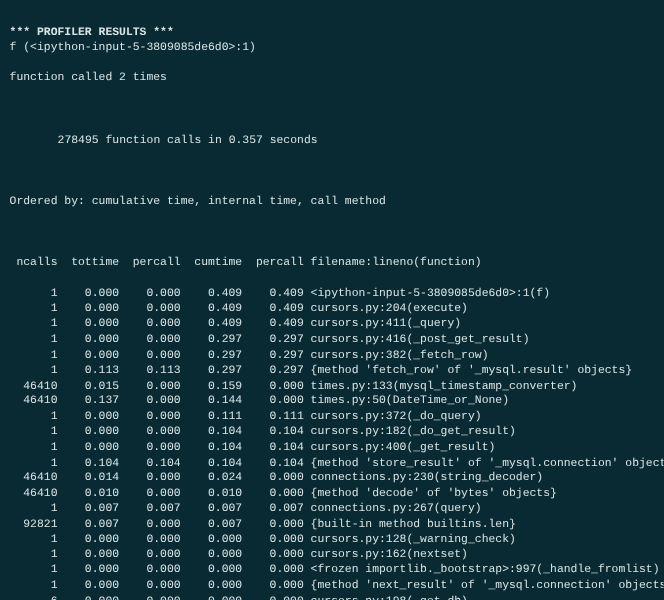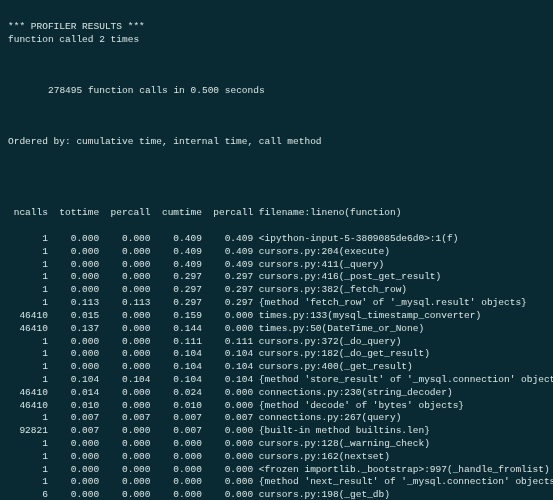--- a/index.html
+++ b/index.html
@@ -11,31 +11,32 @@
     font-size: 9.5px;
     line-height: 1.35;
     width: 553px;
     height: 500px;
     overflow: hidden;
   }
   .wrap {
     padding: 8px 0 8px 8px;
     white-space: pre;
   }
-  .title { letter-spacing: 0; }
+  .title { letter-spacing: 0; font-weight: bold; }
   .row { white-space: pre; display: block; }
   .indent { padding-left: 40px; }
-  .hdr { display: block; white-space: pre; margin-top: 20px; }
+  .hdr { display: block; white-space: pre; }
 </style>
 </head>
 <body>
 
 <div class="wrap">
 <span class="title">*** PROFILER RESULTS ***</span>
+<span class="row">f (&lt;ipython-input-5-3809085de6d0&gt;:1)</span>
 <span class="row">function called 2 times</span>
 <span class="row"> </span>
-<span class="row indent">278495 function calls in 0.500 seconds</span>
+<span class="row indent">278495 function calls in 0.357 seconds</span>
 <span class="row"> </span>
 <span class="row">Ordered by: cumulative time, internal time, call method</span>
 <span class="row"> </span>
 <span class="hdr"> ncalls  tottime  percall  cumtime  percall filename:lineno(function)</span>
 <div id="rows"><span class="row">      1    0.000    0.000    0.409    0.409 &lt;ipython-input-5-3809085de6d0&gt;:1(f)</span><span class="row">      1    0.000    0.000    0.409    0.409 cursors.py:204(execute)</span><span class="row">      1    0.000    0.000    0.409    0.409 cursors.py:411(_query)</span><span class="row">      1    0.000    0.000    0.297    0.297 cursors.py:416(_post_get_result)</span><span class="row">      1    0.000    0.000    0.297    0.297 cursors.py:382(_fetch_row)</span><span class="row">      1    0.113    0.113    0.297    0.297 {method 'fetch_row' of '_mysql.result' objects}</span><span class="row">  46410    0.015    0.000    0.159    0.000 times.py:133(mysql_timestamp_converter)</span><span class="row">  46410    0.137    0.000    0.144    0.000 times.py:50(DateTime_or_None)</span><span class="row">      1    0.000    0.000    0.111    0.111 cursors.py:372(_do_query)</span><span class="row">      1    0.000    0.000    0.104    0.104 cursors.py:182(_do_get_result)</span><span class="row">      1    0.000    0.000    0.104    0.104 cursors.py:400(_get_result)</span><span class="row">      1    0.104    0.104    0.104    0.104 {method 'store_result' of '_mysql.connection' objects}</span><span class="row">  46410    0.014    0.000    0.024    0.000 connections.py:230(string_decoder)</span><span class="row">  46410    0.010    0.000    0.010    0.000 {method 'decode' of 'bytes' objects}</span><span class="row">      1    0.007    0.007    0.007    0.007 connections.py:267(query)</span><span class="row">  92821    0.007    0.000    0.007    0.000 {built-in method builtins.len}</span><span class="row">      1    0.000    0.000    0.000    0.000 cursors.py:128(_warning_check)</span><span class="row">      1    0.000    0.000    0.000    0.000 cursors.py:162(nextset)</span><span class="row">      1    0.000    0.000    0.000    0.000 &lt;frozen importlib._bootstrap&gt;:997(_handle_fromlist)</span><span class="row">      1    0.000    0.000    0.000    0.000 {method 'next_result' of '_mysql.connection' objects}</span><span class="row">      6    0.000    0.000    0.000    0.000 cursors.py:198(_get_db)</span></div>
 </div>
 
 </body></html>

